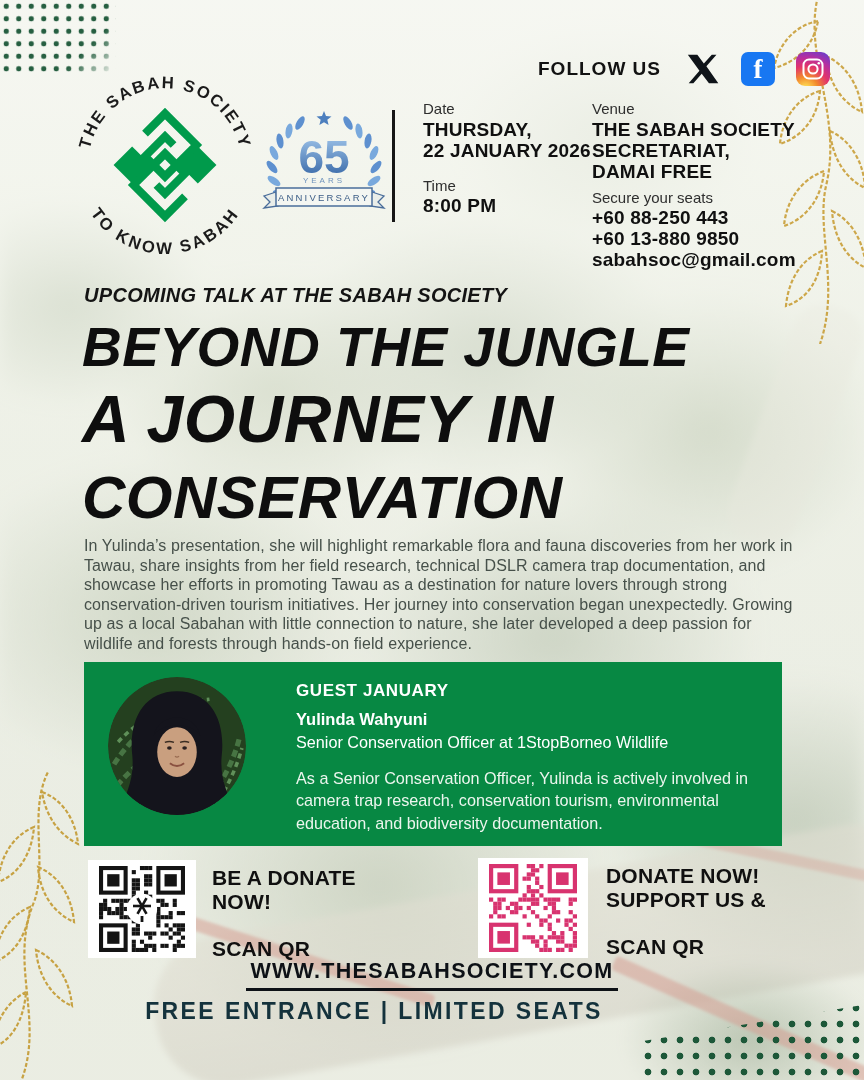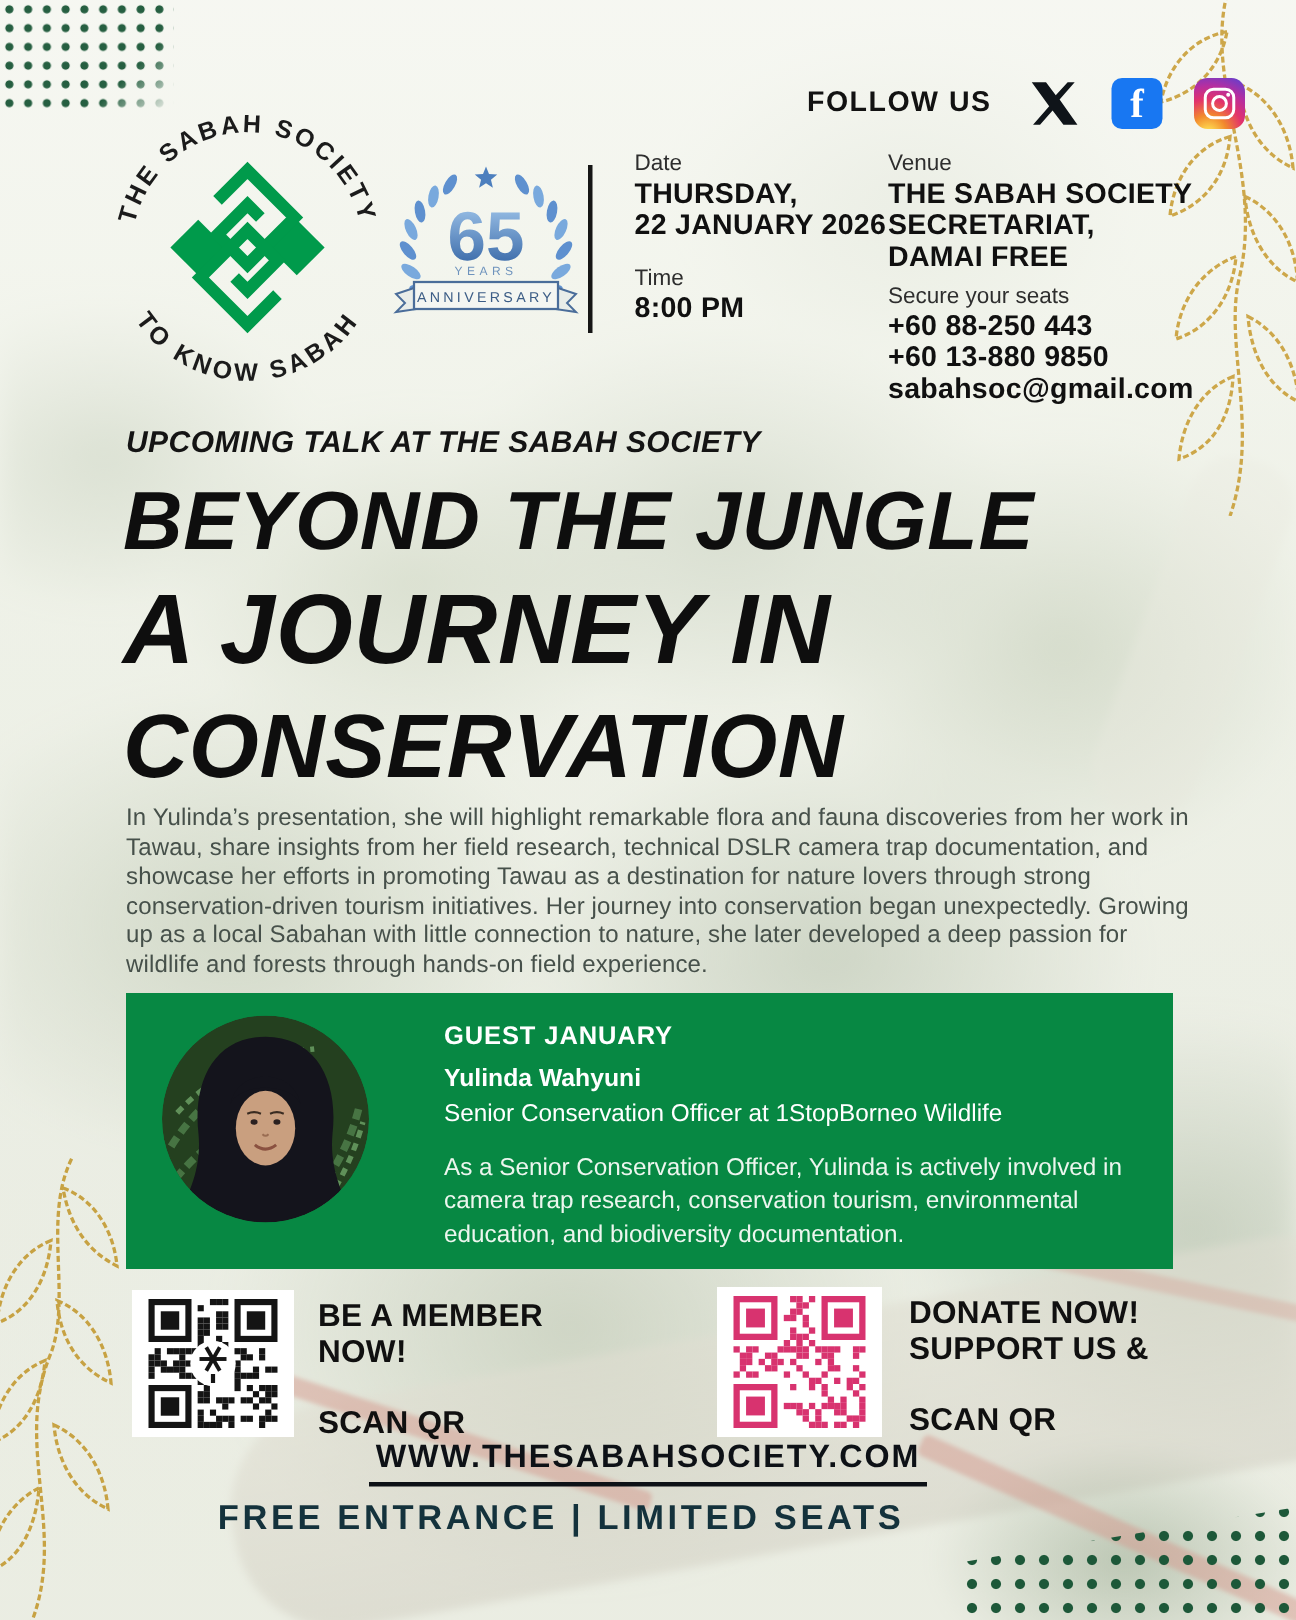--- a/index.html
+++ b/index.html
@@ -380,21 +380,21 @@
       <rect x="11" y="63.33333333333333" width="28.666666666666664" height="28.666666666666664" fill="#141414"></rect>
       <rect x="15.095238095238095" y="67.42857142857142" width="20.476190476190474" height="20.476190476190474" fill="#fff"></rect>
       <rect x="19.19047619047619" y="71.52380952380952" width="12.285714285714285" height="12.285714285714285" fill="#141414"></rect>
       <circle cx="54" cy="49" r="15.152380952380952" fill="#fff"></circle>
       <line x1="45" y1="46" x2="63" y2="46" stroke="#141414" stroke-width="2.6"></line>
       <line x1="49.5" y1="38.20577136594005" x2="58.5" y2="53.79422863405995" stroke="#141414" stroke-width="2.6"></line>
       <line x1="58.5" y1="38.20577136594005" x2="49.5" y2="53.79422863405995" stroke="#141414" stroke-width="2.6"></line>
       <rect x="52.6" y="56" width="2.8" height="6" fill="#141414"></rect>
     </svg>
   <div class="abs cta cta-member">
-    <div>BE A MEMBER</div>
+    <div>BE A DONATE</div>
     <div>NOW!</div>
     <div class="scan">SCAN QR</div>
   </div>
 
   <svg class="abs qrbox qr-donate" width="110" height="100">
       <rect x="11" y="39.523809523809526" width="4.190476190476191" height="4.190476190476191" fill="#d8336f"></rect>
       <rect x="11" y="56.28571428571429" width="4.190476190476191" height="4.190476190476191" fill="#d8336f"></rect>
       <rect x="15.19047619047619" y="43.714285714285715" width="4.190476190476191" height="4.190476190476191" fill="#d8336f"></rect>
       <rect x="15.19047619047619" y="47.904761904761905" width="4.190476190476191" height="4.190476190476191" fill="#d8336f"></rect>
       <rect x="15.19047619047619" y="52.095238095238095" width="4.190476190476191" height="4.190476190476191" fill="#d8336f"></rect>

